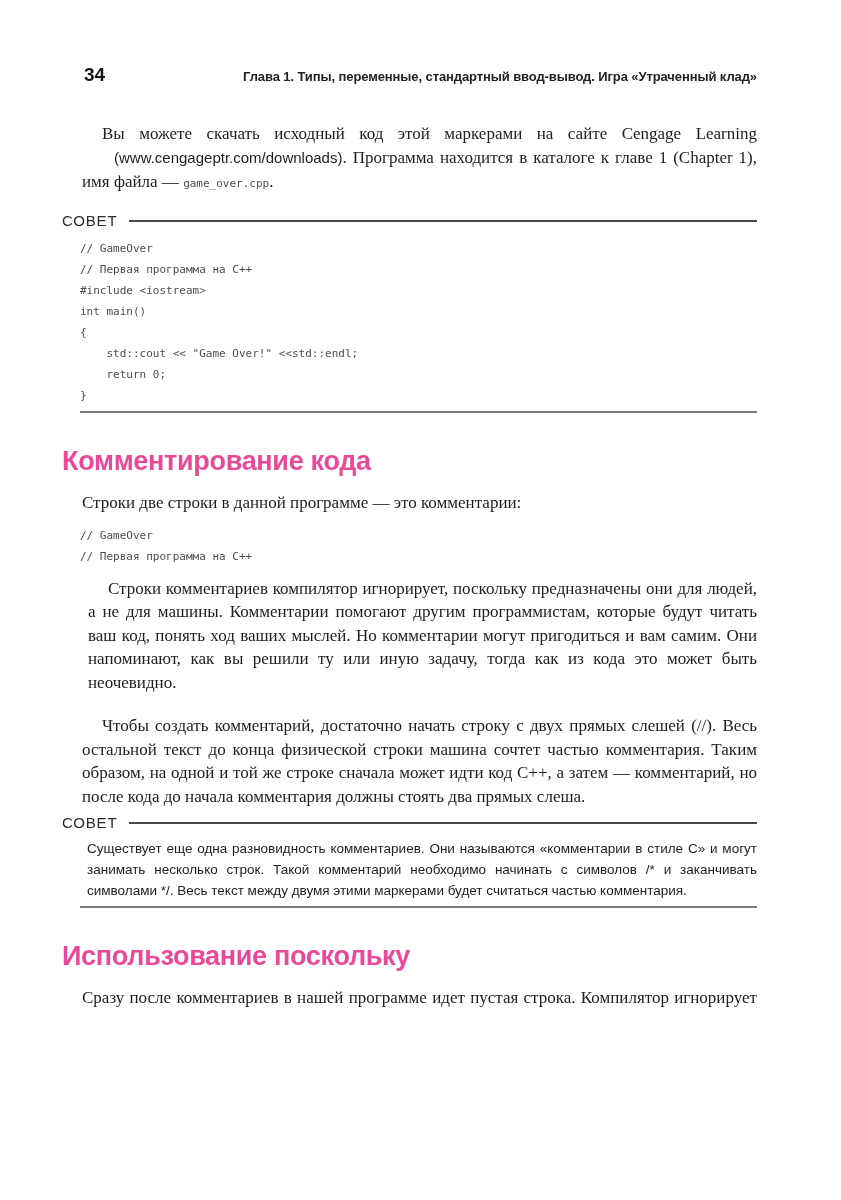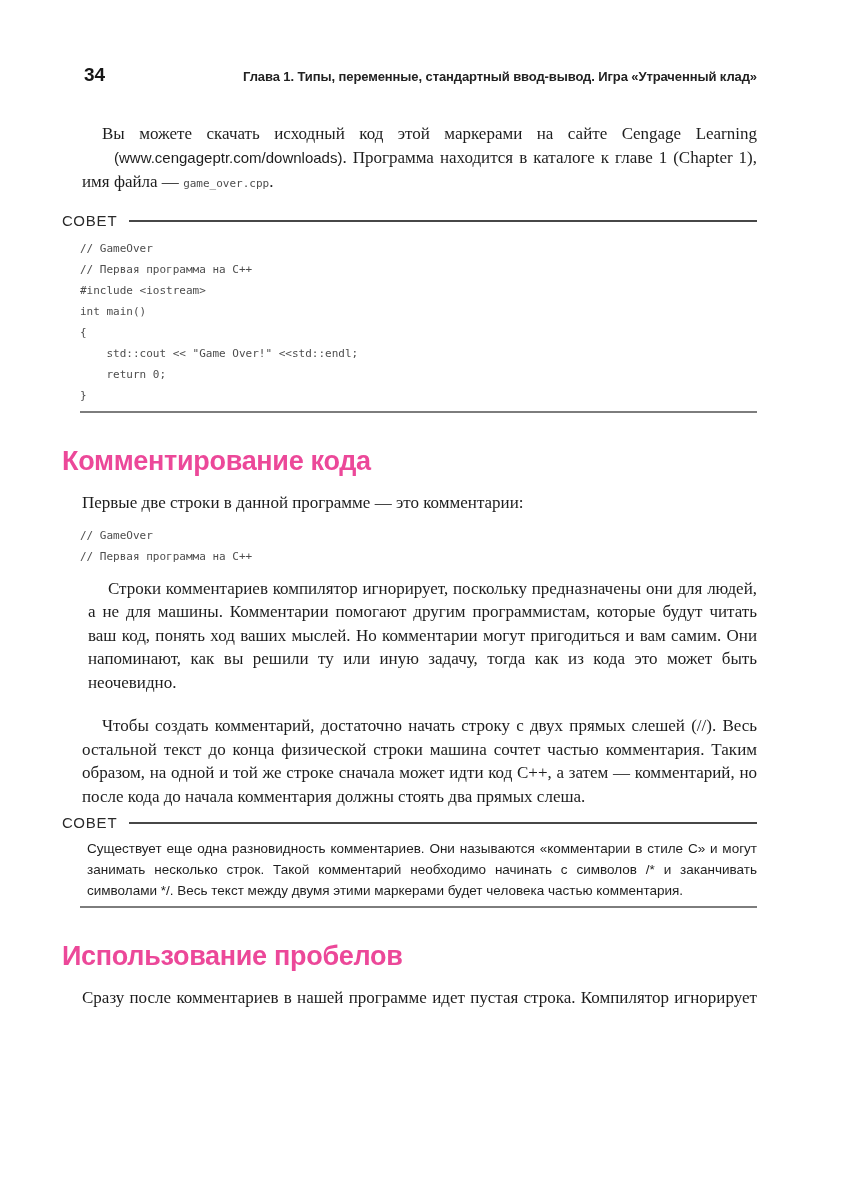--- a/index.html
+++ b/index.html
@@ -140,35 +140,35 @@
 int main()
 {
     std::cout &lt;&lt; "Game Over!" &lt;&lt;std::endl;
     return 0;
 }</pre>
     <div class="tip-bottom-rule"></div>
   </section>
 
   <h1 class="section-heading">Комментирование кода</h1>
 
-  <p class="body after-heading">Первые две строки в данной программе — это комментарии:</p>
+  <p class="body after-heading">Строки две строки в данной программе — это комментарии:</p>
 
   <pre class="code code-standalone">// GameOver
 // Первая программа на C++</pre>
 
   <p class="body indent para-gap">Строки комментариев компилятор игнорирует, поскольку предназначены они для людей, а не для машины. Комментарии помогают другим программистам, которые будут читать ваш код, понять ход ваших мыслей. Но комментарии могут пригодиться и вам самим. Они напоминают, как вы решили ту или иную задачу, тогда как из кода это может быть неочевидно.</p>
 
   <p class="body indent">Чтобы создать комментарий, достаточно начать строку с двух прямых слешей (//). Весь остальной текст до конца физической строки машина сочтет частью комментария. Таким образом, на одной и той же строке сначала может идти код C++, а затем — комментарий, но после кода до начала комментария должны стоять два прямых слеша.</p>
 
   <section class="tipbox tipbox-2">
     <div class="tip-head">
       <span class="tip-label">СОВЕТ</span>
       <span class="tip-rule"></span>
     </div>
-    <p class="tip-text">Существует еще одна разновидность комментариев. Они называются «комментарии в стиле C» и могут занимать несколько строк. Такой комментарий необходимо начинать с символов /* и заканчивать символами */. Весь текст между двумя этими маркерами будет человека частью комментария.</p>
+    <p class="tip-text">Существует еще одна разновидность комментариев. Они называются «комментарии в стиле C» и могут занимать несколько строк. Такой комментарий необходимо начинать с символов /* и заканчивать символами */. Весь текст между двумя этими маркерами будет считаться частью комментария.</p>
     <div class="tip-bottom-rule"></div>
   </section>
 
-  <h1 class="section-heading">Использование пробелов</h1>
+  <h1 class="section-heading">Использование поскольку</h1>
 
   <p class="body after-heading">Сразу после комментариев в нашей программе идет пустая строка. Компилятор игнорирует пустые строки. На самом деле компилятор игнорирует любое пустое пространство — пробелы, табуляцию и символы перехода на новую строку. Как и комментарии, пробелы предназначены не для машины, а для человека.</p>
 
 </div>
 
 </body></html>

